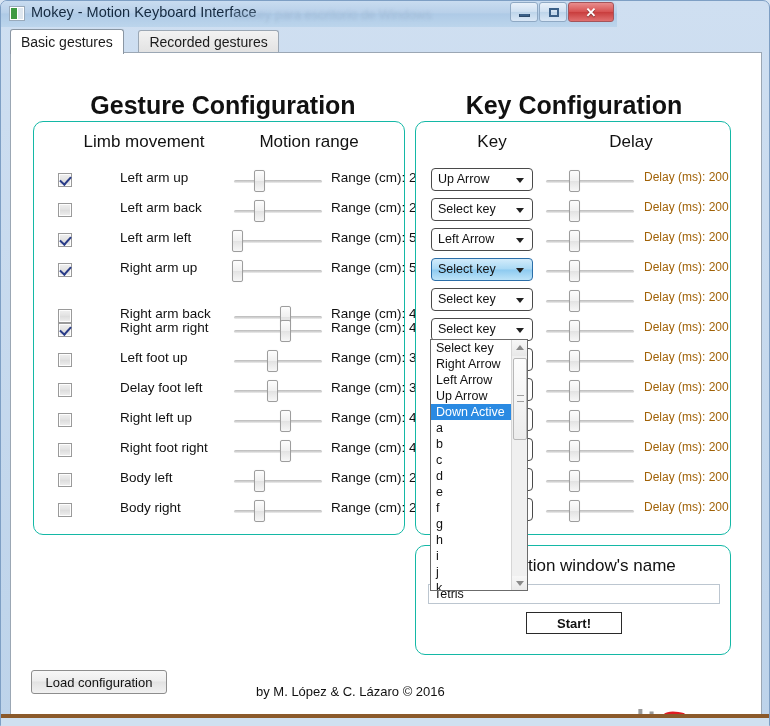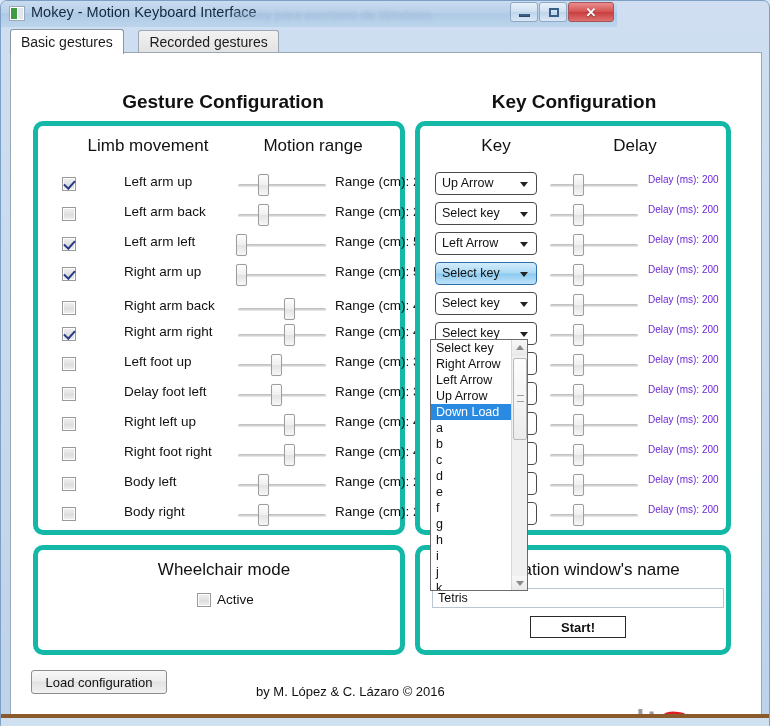--- a/index.html
+++ b/index.html
@@ -153,32 +153,32 @@
     width: 752px;
     text-align: center;
     font-size: 17px;
     color: #111;
   }
   #user-line b { font-weight: bold; }
   #user-line .val { margin-left: 6px; }
 
   .section-title {
     position: absolute;
-    font-size: 19px;
+    font-size: 25px;
     font-weight: bold;
     color: #111;
     text-align: center;
   }
   #title-gesture { left: 22px;  top: 38px; width: 380px; }
   #title-key     { left: 404px; top: 38px; width: 318px; }
 
   
   .groupbox {
     position: absolute;
-    border: 5px solid #14b8a6;
+    border: 1px solid #14b8a6;
     border-radius: 10px;
     background: #ffffff;
   }
   .gb-head {
     position: absolute;
     top: 10px;
     font-size: 17px;
     color: #111;
     text-align: center;
   }
@@ -286,22 +286,22 @@
     border-top: 5px solid #222;
   }
   .combo.focused {
     background: linear-gradient(to bottom, #d3ecfb 0%, #a9d9f5 48%, #8dcaf0 52%, #bde3f8 100%);
     border-color: #2b6ea8;
   }
   .krow .slider { left: 130px; top: 2px; width: 88px; }
   .krow .dly {
     position: absolute;
     left: 228px; top: 4px;
-    font-size: 10px;
-    color: #6d28d9;
+    font-size: 12px;
+    color: #a16207;
     white-space: nowrap;
   }
 
   
   #dropdown {
     position: absolute;
     left: 419px; top: 286px;
     width: 98px; height: 252px;
     background: #ffffff;
     border: 1px solid #6b6b6b;
@@ -547,21 +547,21 @@
           </div>
           <div class="grow" style="top: 134px;">
             <div class="cb checked"></div>
             <div class="lbl">Right arm up</div>
             <div class="slider">
               <div class="track"></div>
               <div class="thumb" style="left: 3%;"></div>
             </div>
             <div class="rng">Range (cm): 5</div>
           </div>
-          <div class="grow" style="top: 168px; text-decoration: underline;">
+          <div class="grow" style="top: 180px; text-decoration: underline;">
             <div class="cb"></div>
             <div class="lbl">Right arm back</div>
             <div class="slider">
               <div class="track"></div>
               <div class="thumb" style="left: 58%;"></div>
             </div>
             <div class="rng">Range (cm): 40</div>
           </div>
           <div class="grow" style="top: 194px;">
             <div class="cb checked"></div>
@@ -761,27 +761,20 @@
             </div>
             <div class="slider">
               <div class="track"></div>
               <div class="thumb" style="left: 32%;"></div>
             </div>
             <div class="dly">Delay (ms): 200</div>
           </div>
         </div>
     </div>
 
-    <div class="groupbox" id="gb-wheel">
-      <div class="gb-head h-wheel">Wheelchair mode</div>
-      <div id="wheel-active">
-        <span class="cb2"></span>
-        <span class="lbl">Active</span>
-      </div>
-    </div>
 
     <div class="groupbox" id="gb-app">
       <div class="gb-head h-app">Application window's name</div>
       <input id="app-input" type="text" value="Tetris" style="">
       <div id="start-btn">Start!</div>
     </div>
 
     <div id="load-btn">Load configuration</div>
     <div id="credits">by M. López &amp; C. Lázaro © 2016</div>
 
@@ -794,21 +787,21 @@
       </div>
 
     </div>
 
     <div id="dropdown">
       <div id="dd-list">
           <div class="dd-item">Select key</div>
           <div class="dd-item">Right Arrow</div>
           <div class="dd-item">Left Arrow</div>
           <div class="dd-item">Up Arrow</div>
-          <div class="dd-item sel">Down Load</div>
+          <div class="dd-item sel">Down Active</div>
           <div class="dd-item">a</div>
           <div class="dd-item">b</div>
           <div class="dd-item">c</div>
           <div class="dd-item">d</div>
           <div class="dd-item">e</div>
           <div class="dd-item">f</div>
           <div class="dd-item">g</div>
           <div class="dd-item">h</div>
           <div class="dd-item">i</div>
           <div class="dd-item">j</div>

